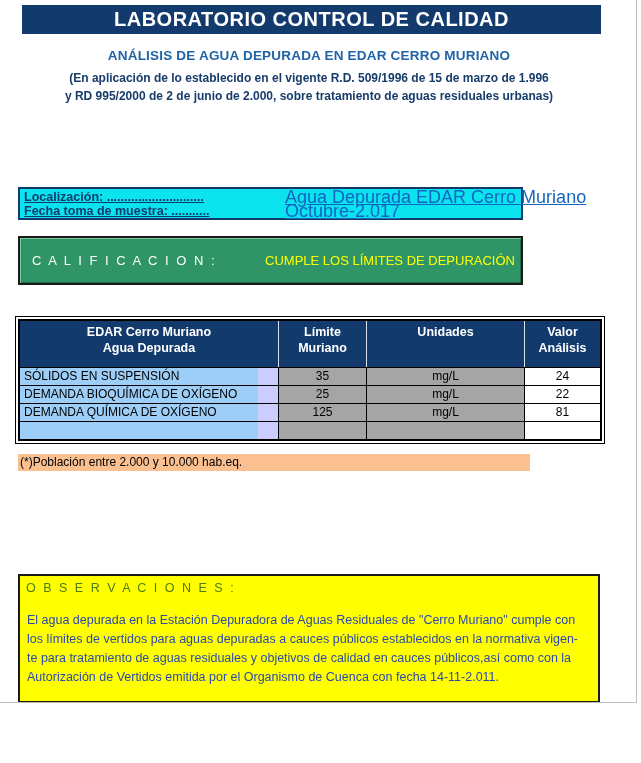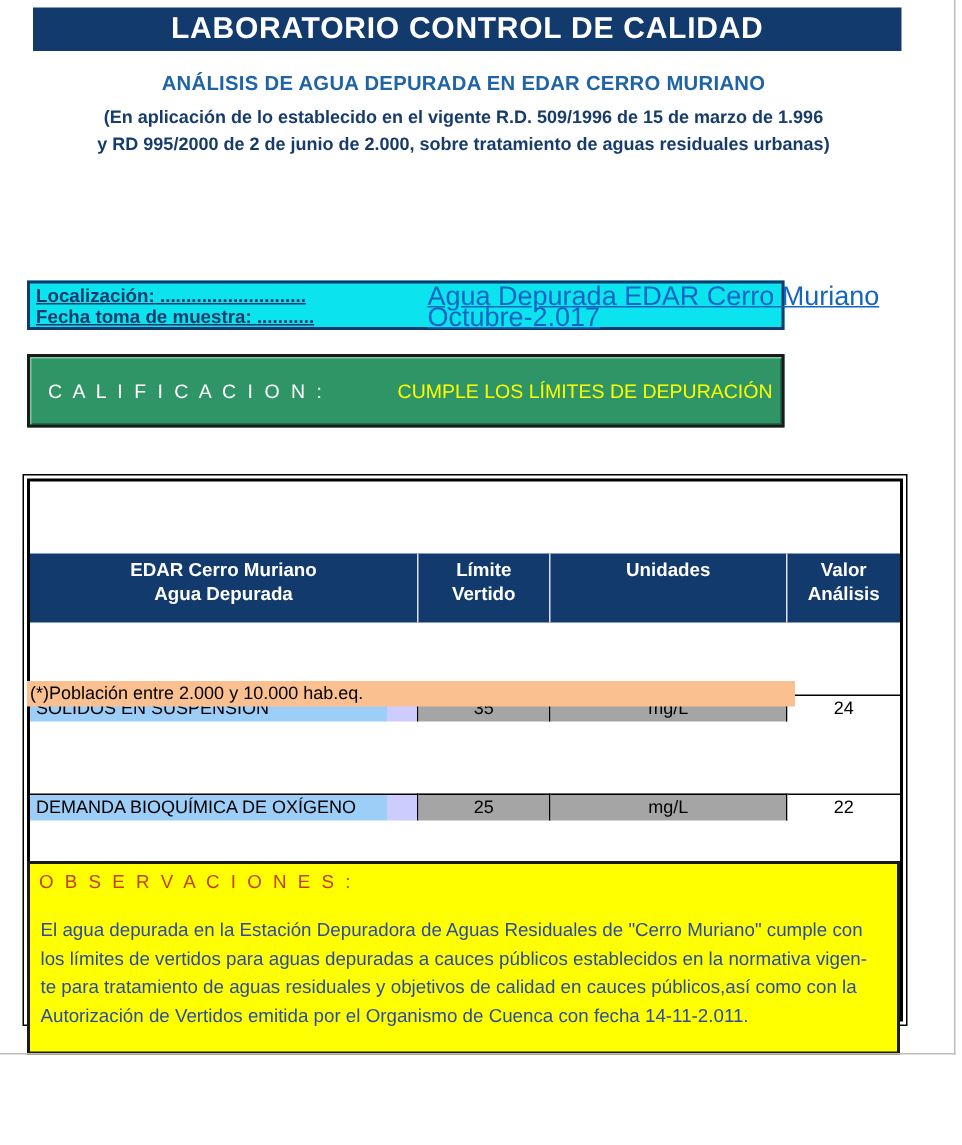--- a/index.html
+++ b/index.html
@@ -51,21 +51,21 @@
   .qual-value{
     position:absolute;right:6px;top:15px;color:#FFFF00;
     font-size:13px;white-space:nowrap;
   }
   
   .table-outer{
     position:absolute;left:15px;top:316px;
     border:1px solid #000;padding:2px;background:#fff;
   }
   .table-inner{border:2px solid #000;width:580px;}
-  .trow{display:grid;grid-template-columns:259px 88px 158px 75px;margin-top:48px;}
+  .trow{display:grid;grid-template-columns:259px 88px 158px 75px;}
   .thead{background:#123A6D;}
   .th{
     color:#ffffff;font-size:12.5px;font-weight:bold;text-align:center;
     height:46px;padding-top:3px;box-sizing:border-box;
     white-space:pre-line;line-height:16px;
   }
   .th:not(:last-child){border-right:1px solid #d9e2ec;}
   .th.units-head{}
   .td{
     height:17px;line-height:17px;font-size:12px;color:#000;
@@ -83,21 +83,21 @@
     position:absolute;left:18px;top:454px;width:512px;height:17px;
     background:#FAC090;color:#000;font-size:12px;line-height:17px;
     padding-left:2px;box-sizing:border-box;
   }
   
   .obs-box{
     position:absolute;left:18px;top:574px;width:578px;height:125px;
     background:#FFFF00;border:2px solid #1a1a1a;
   }
   .obs-title{
-    position:absolute;left:6px;top:5px;color:#c2410c;
+    position:absolute;left:6px;top:5px;color:#4d7c0f;
     font-size:12.5px;letter-spacing:2px;white-space:nowrap;
   }
   .obs-body{position:absolute;left:7px;top:35px;width:566px;}
   .obs-line{color:#2B4BA5;font-size:12.5px;line-height:19px;white-space:nowrap;}
   
   .pb-v{position:absolute;left:636px;top:0;width:1px;height:703px;background:#bdbdbd;}
   .pb-h{position:absolute;left:0;top:702px;width:637px;height:1px;background:#bdbdbd;}
 </style>
 </head>
 <body>
@@ -122,21 +122,21 @@
   <span class="qual-label">C A L I F I C A C I O N :</span>
   <span class="qual-value">CUMPLE LOS LÍMITES DE DEPURACIÓN</span>
 </div>
 
 <div class="table-outer">
   <div class="table-inner">
     <div class="trow thead">
       <div class="th">EDAR Cerro Muriano
 Agua Depurada</div>
       <div class="th">Límite
-Vertido</div>
+Muriano</div>
       <div class="th units-head">Unidades</div>
       <div class="th">Valor
 Análisis</div>
     </div>
     <div class="trow">
       <div class="td param">SÓLIDOS EN SUSPENSIÓN</div>
       <div class="td gray">35</div>
       <div class="td gray">mg/L</div>
       <div class="td val">24</div>
     </div>

